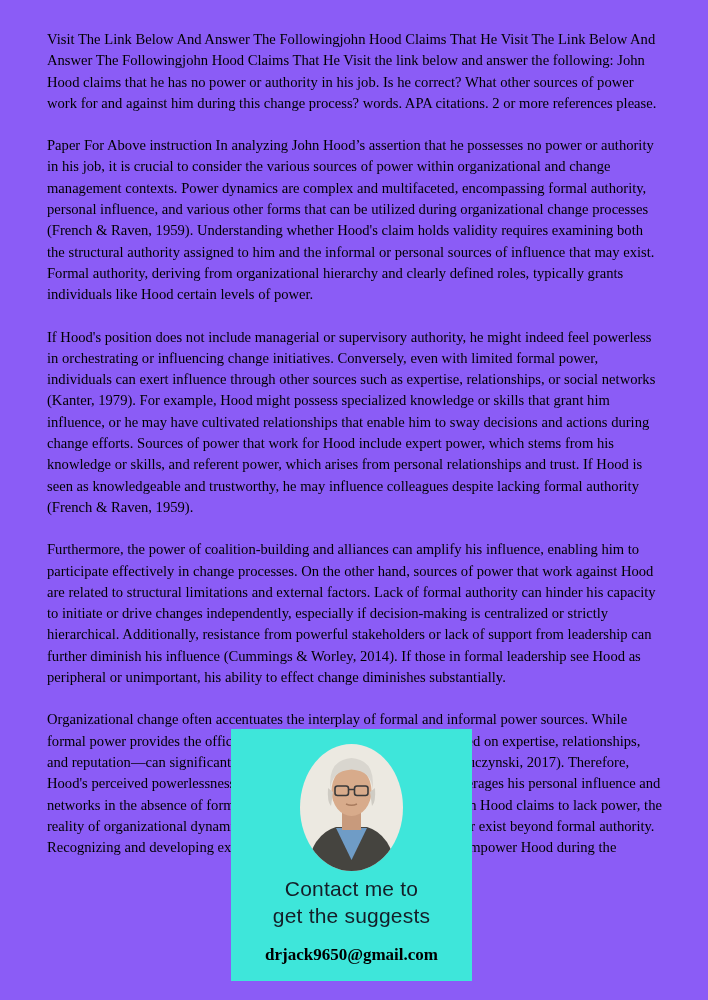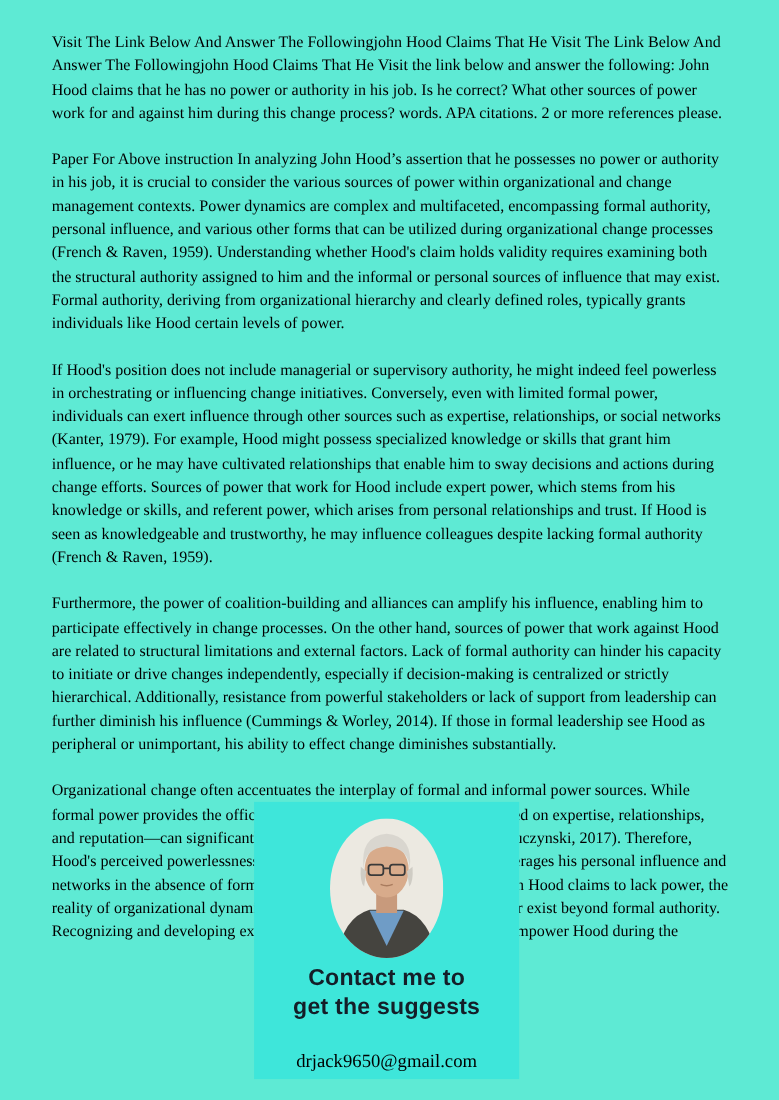--- a/index.html
+++ b/index.html
@@ -4,21 +4,21 @@
 <style>
   html, body {
     margin: 0;
     padding: 0;
     background: #ffffff;
   }
   .page {
     position: relative;
     width: 708px;
     height: 1000px;
-    background: #5eead4;
+    background: #8b5cf6;
     overflow: hidden;
     font-family: "Liberation Serif", serif;
   }
   .content {
     position: absolute;
     left: 47px;
     top: 29px;
     width: 615px;
     color: #000000;
     font-size: 14.6px;
@@ -41,36 +41,36 @@
     box-sizing: border-box;
     padding-top: 15px;
   }
   .photo-wrap {
     width: 103px;
     height: 127px;
     flex: 0 0 auto;
   }
   .contact-line {
     font-family: "Liberation Sans", sans-serif;
-    font-weight: 700;
+    font-weight: 400;
     font-size: 21px;
     line-height: 27px;
     color: #141e28;
     text-align: right;
     letter-spacing: 0.2px;
   }
   .contact-line.first {
     margin-top: 4px;
   }
   .contact-email {
     font-family: "Liberation Serif", serif;
-    font-weight: 400;
+    font-weight: 700;
     font-size: 17px;
     color: #000000;
-    margin-top: 26px;
+    margin-top: 16px;
     text-align: center;
   }
 </style>
 </head>
 <body>
 
 <div class="page">
 
   <div class="content">
     <p>Visit The Link Below And Answer The Followingjohn Hood Claims That He Visit The Link Below And Answer The Followingjohn Hood Claims That He Visit the link below and answer the following: John Hood claims that he has no power or authority in his job. Is he correct? What other sources of power work for and against him during this change process? words. APA citations. 2 or more references please.</p>

